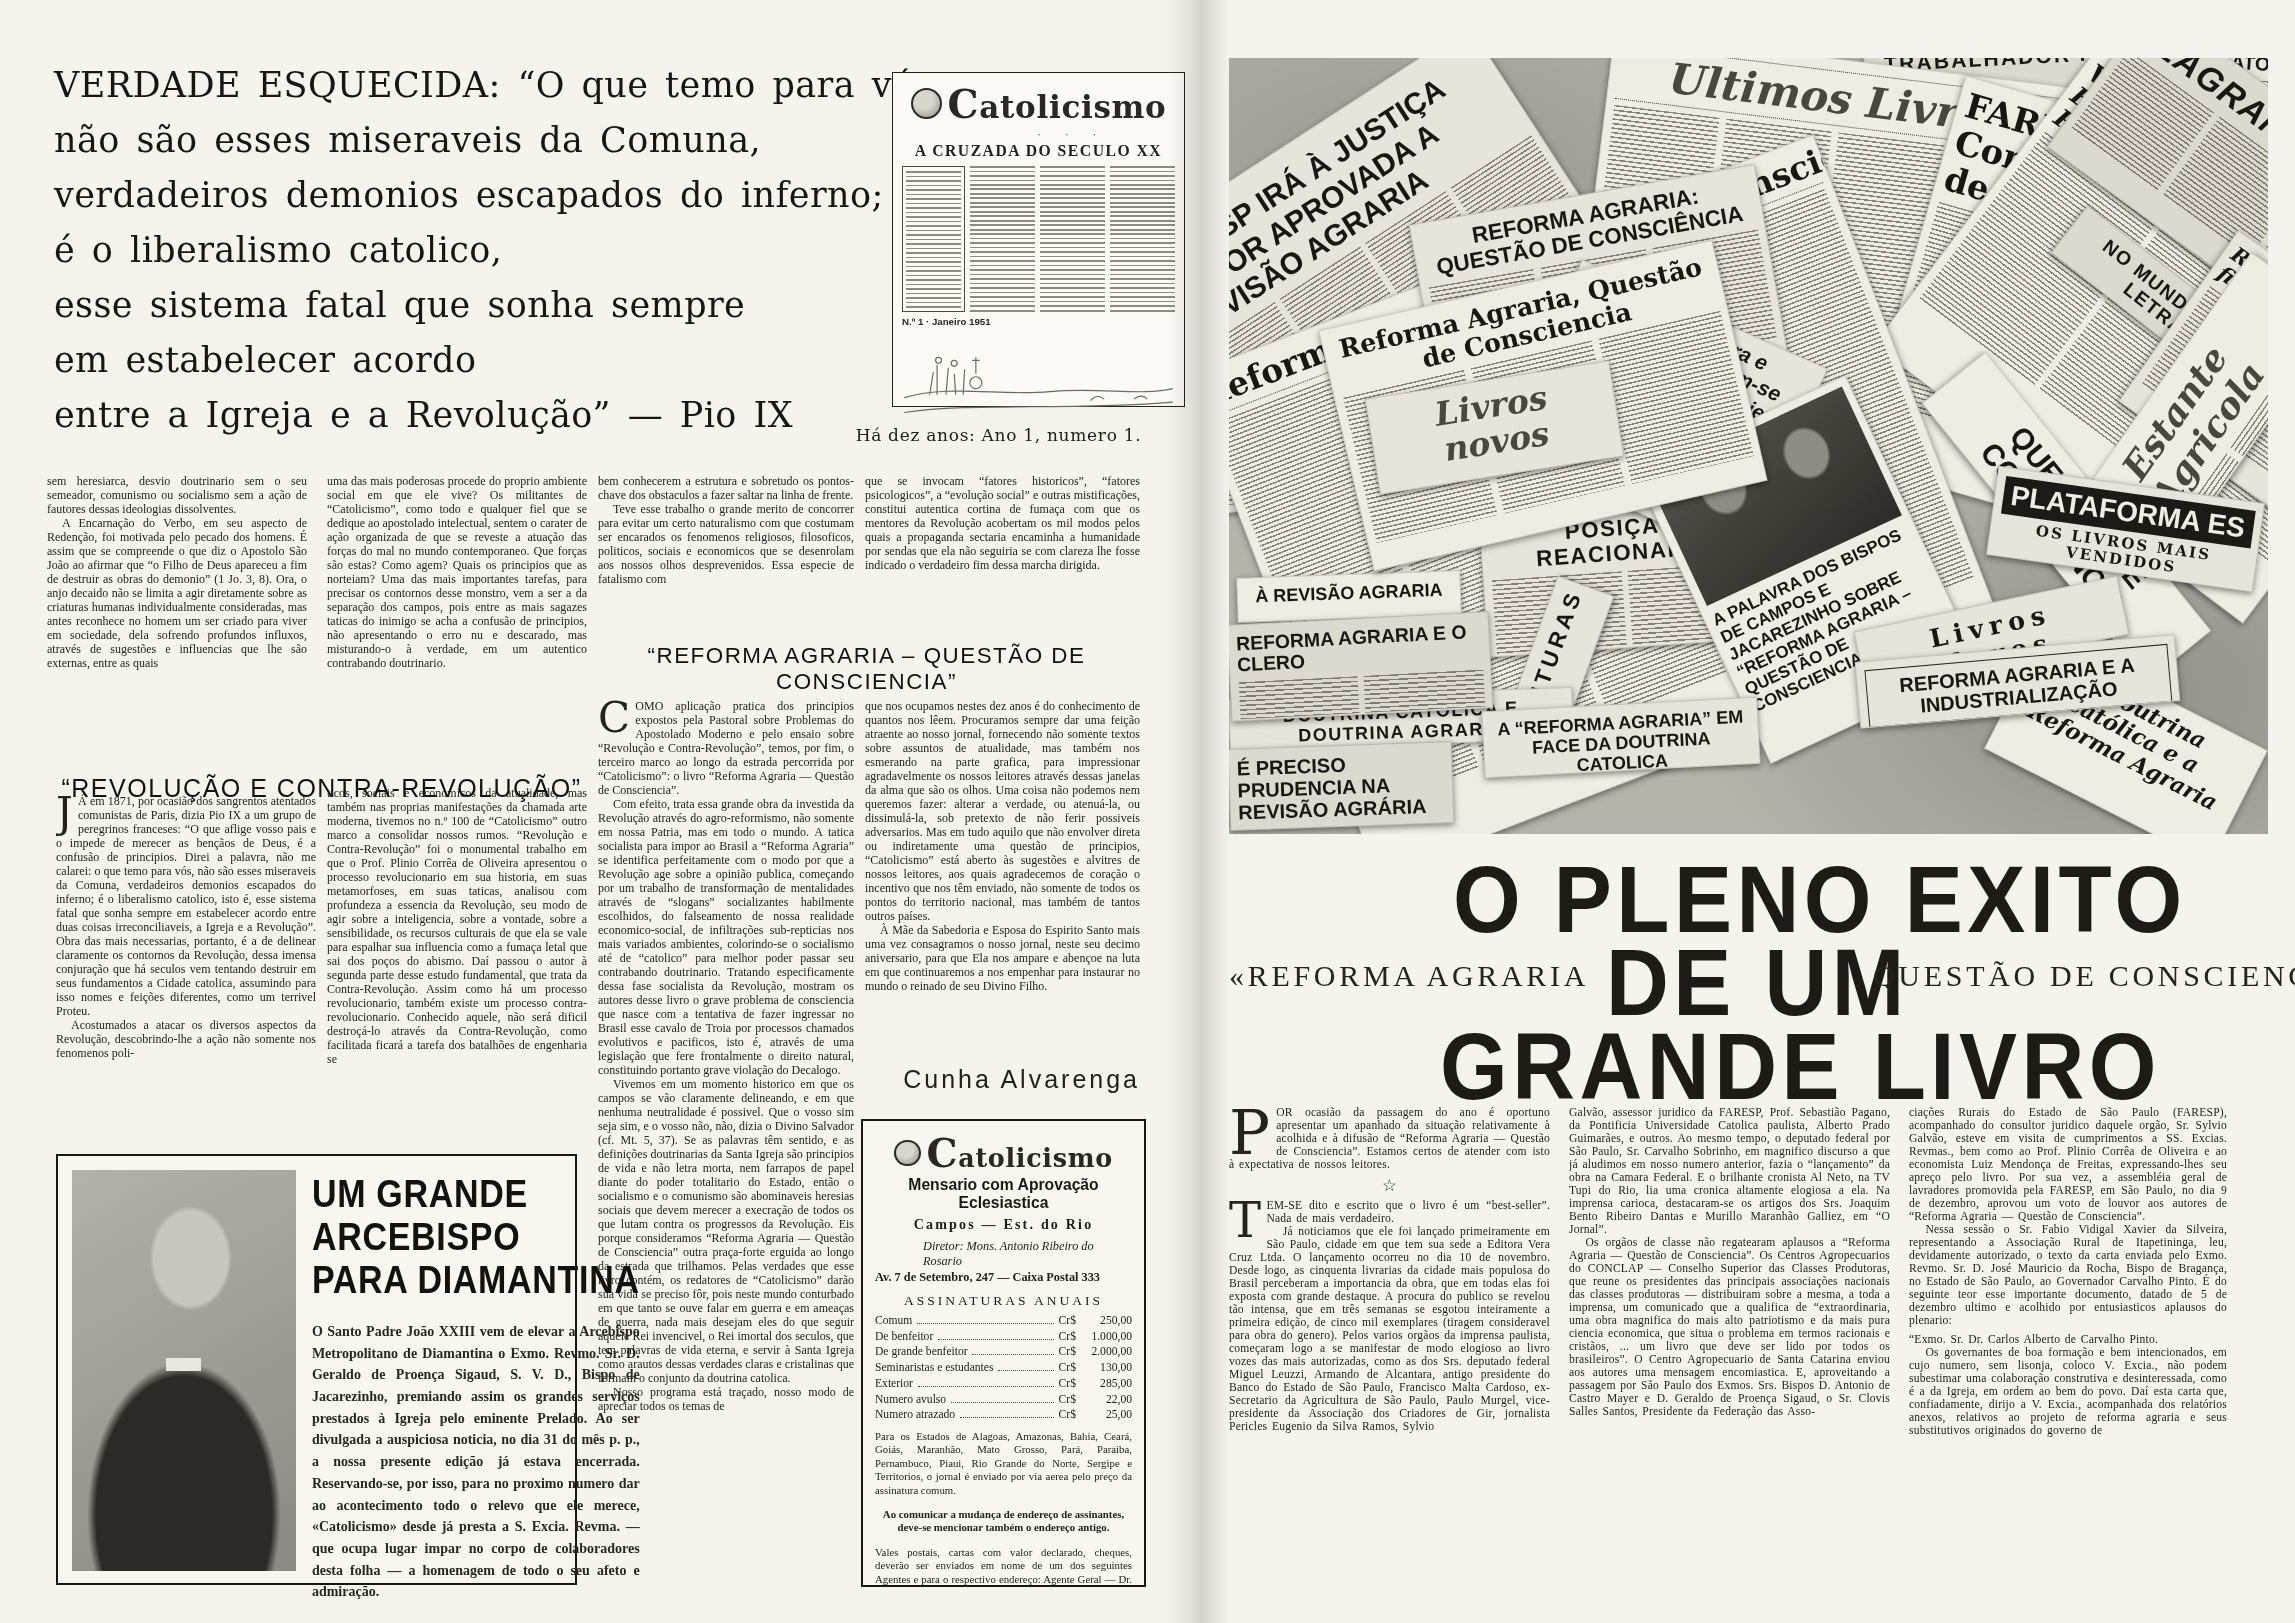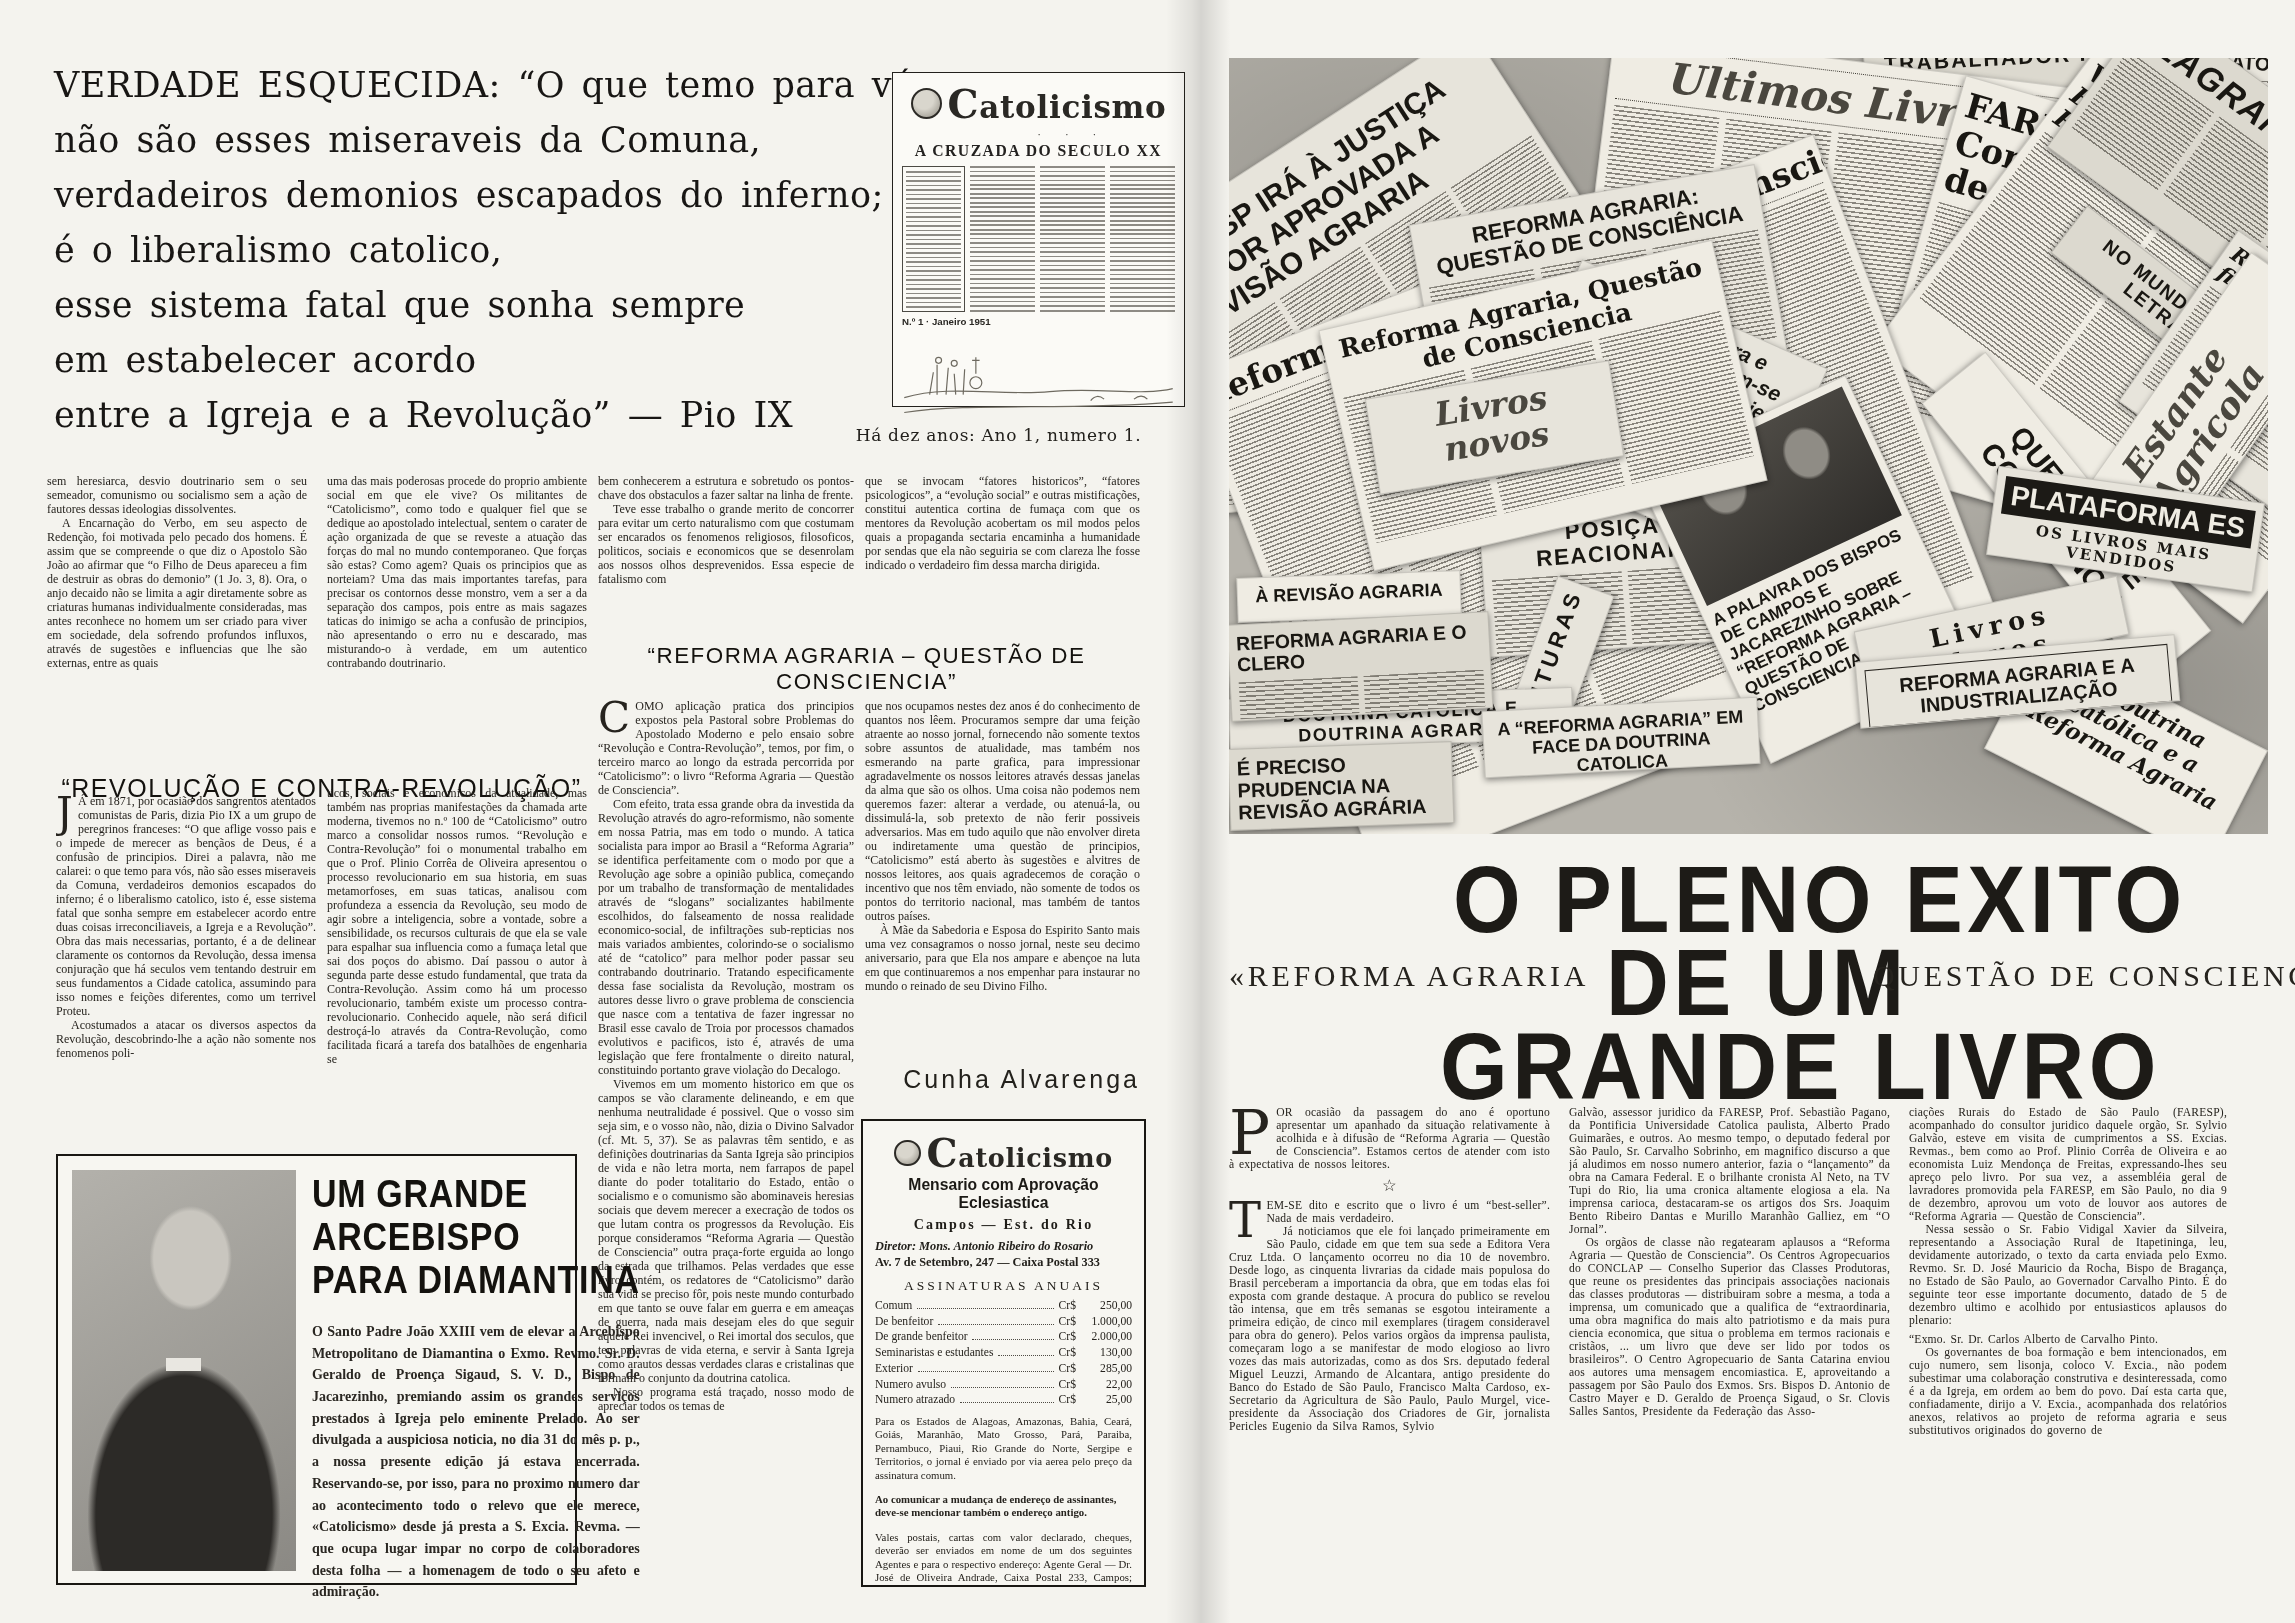--- a/index.html
+++ b/index.html
@@ -59,29 +59,29 @@
              line-height:43px;color:#14120e;transform:scaleY(1.12);transform-origin:left top;
              letter-spacing:0.7px;white-space:nowrap;}
   .arc-body{margin-top:22.4px;text-align:justify;font-size:14px;line-height:21.7px;font-weight:bold;color:#2a2722;}
 
   
   .info-box{left:861px;top:1119px;width:285px;height:468px;border:2.2px solid #191713;background:#f7f6f1;
             box-sizing:border-box;padding:9px 12px;overflow:hidden;}
   .info-l1{text-align:center;font-family:"Liberation Sans",sans-serif;font-weight:bold;font-size:15.7px;
            color:#1b1915;}
   .info-l2{text-align:center;font-weight:bold;font-size:14px;letter-spacing:2.2px;margin-top:4.5px;color:#1f1d18;}
-  .info-dir{font-weight:bold;font-style:italic;font-size:12.3px;margin-top:6px;color:#23211c;}
+  .info-dir{font-weight:normal;font-style:italic;font-size:12.3px;margin-top:6px;color:#23211c;margin-left:48px;}
   .info-addr{font-weight:bold;font-size:12.3px;margin-top:1.5px;color:#23211c;}
   .info-subs{text-align:center;font-size:13.5px;letter-spacing:3px;margin:7.5px 0 4.5px;color:#1f1d18;}
   .price{display:flex;align-items:baseline;font-size:11.6px;line-height:15.7px;color:#26231e;}
   .price .lead{flex:1;border-bottom:1.5px dotted #4e4b44;margin:0 4.5px 3px 4.5px;}
   .price .cur{width:25.4px;}
   .price .amt{width:48px;text-align:right;}
   .info-note{font-size:10.8px;line-height:13.5px;text-align:justify;margin-top:6.7px;color:#26231e;}
-  .info-note.c{text-align:left;font-weight:bold;}
+  .info-note.c{text-align:center;font-weight:bold;}
 
   
   .collage{left:1229px;top:58px;width:1039px;height:776px;overflow:hidden;
      background:
        radial-gradient(822px 486px at 18% 18%, rgba(0,0,0,.16), transparent 60%),
        radial-gradient(710px 463px at 86% 82%, rgba(0,0,0,.20), transparent 62%),
        #b6b3ab;}
   .clip{position:absolute;background:#e7e4db;box-shadow:0 2.2px 6.7px rgba(0,0,0,.45);
         border:0.7px solid rgba(0,0,0,.14);padding:7.5px;box-sizing:border-box;overflow:hidden;}
   .clip.alt{background:#efece3;}

